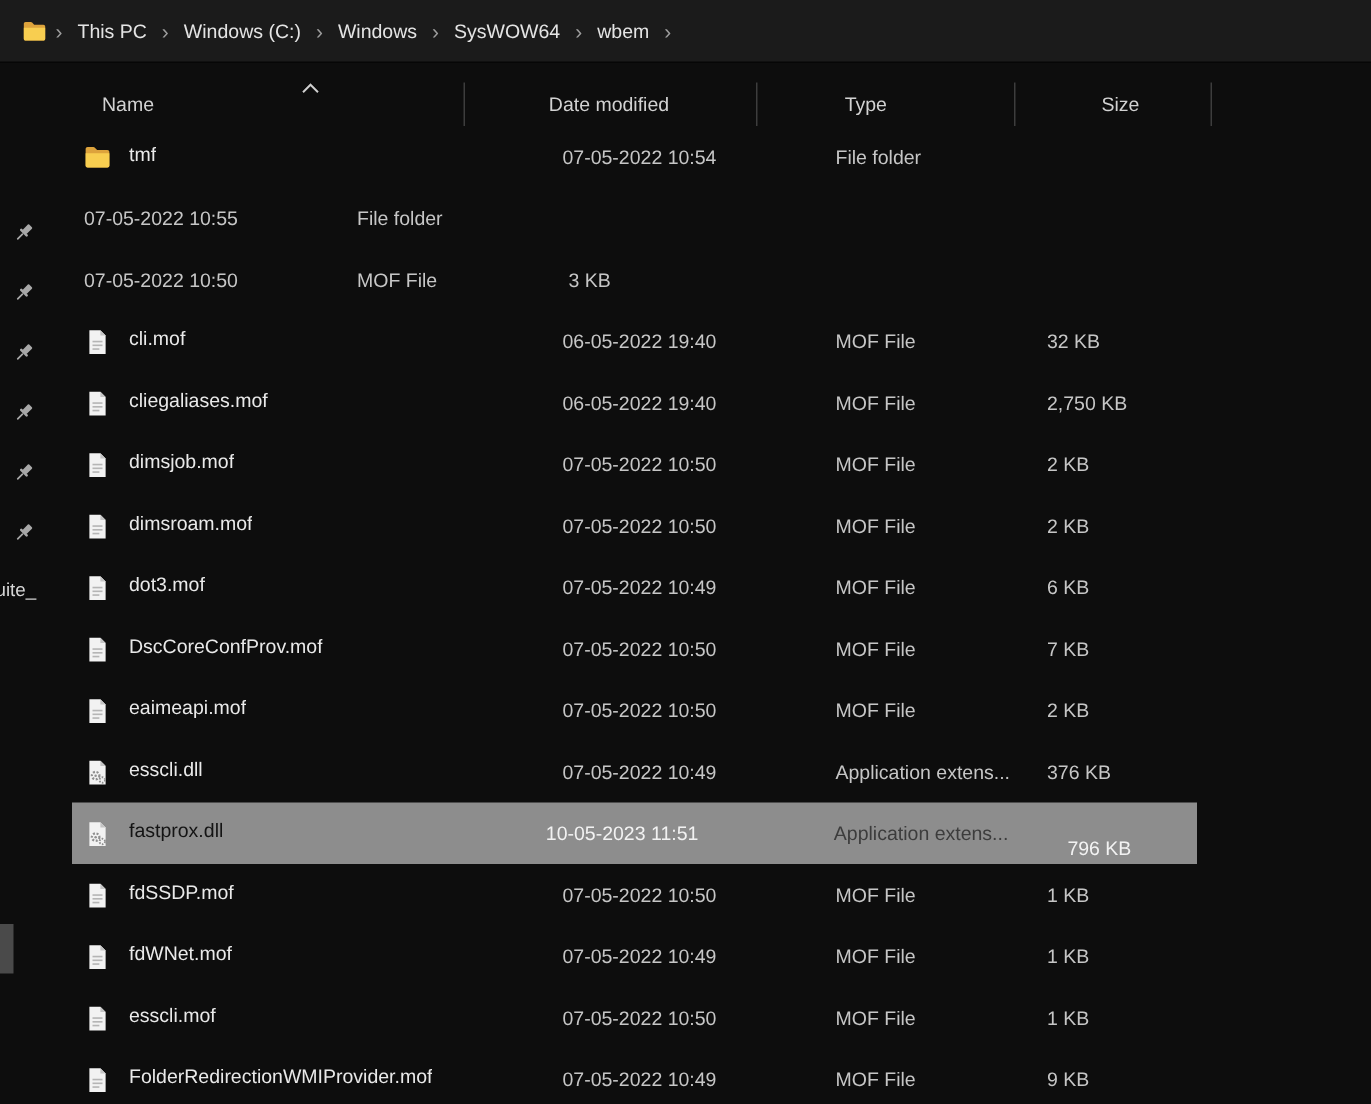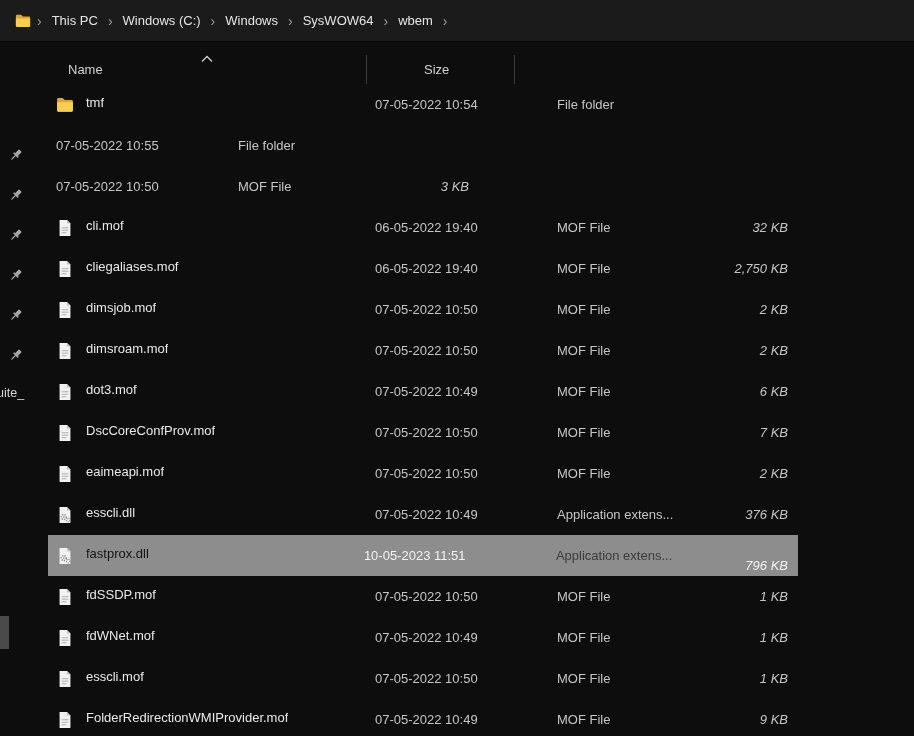--- a/index.html
+++ b/index.html
@@ -51,21 +51,21 @@
   .sort-caret svg{display:block;}
   
   .row{display:flex;align-items:center;height:41px;width:750px;font-size:13px;}
   .row.selected{background:var(--selection-bg);gap:36px;}
   .cell-name{width:319px;display:flex;align-items:flex-start;box-sizing:border-box;padding-left:7px;}
   .file-icon{width:20px;height:20px;flex:none;margin-right:11px;}
   .file-icon svg{display:block;width:20px;height:20px;}
   .file-name{color:var(--text-main);white-space:nowrap;overflow:hidden;}
   .cell-date{width:180px;color:var(--text-dim);box-sizing:border-box;padding-left:8px;white-space:nowrap;}
   .cell-type{width:151px;color:var(--text-dim);box-sizing:border-box;padding-left:10px;white-space:nowrap;overflow:hidden;}
-  .cell-size{width:100px;color:var(--text-dim);box-sizing:border-box;padding-right:10px;text-align:right;white-space:nowrap;font-style:italic;}
+  .cell-size{width:100px;color:var(--text-dim);box-sizing:border-box;padding-right:10px;white-space:nowrap;}
   .row.selected .file-name{color:#141414;}
   .row.selected .cell-date{color:#f2f2f2;}
   .row.selected .cell-type{color:#3c3c3c;}
   .row.selected .cell-size{color:#f2f2f2;margin-top:20px;}
 </style>
 </head>
 <body>
 
 <div class="breadcrumb-bar">
   <span class="bc-folder">
@@ -154,20 +154,26 @@
   <div class="file-area">
     <div class="header-row">
       <div class="hc hc-name">
         <span>Name</span>
         <span class="sort-caret">
           <svg viewBox="0 0 12 8" width="12" height="8">
               <path d="M1 6.5 6 1.5 11 6.5" fill="none" stroke="#cfcfcf" stroke-width="1.3"></path>
             </svg>
         </span>
       </div>
+      <div class="hc hc-date">
+        <span>Date modified</span>
+      </div>
+      <div class="hc hc-type">
+        <span>Type</span>
+      </div>
       <div class="hc hc-size">
         <span>Size</span>
       </div>
     </div>
     <div id="rows">
         <div class="row">
     <div class="cell-name">
       <span class="file-icon">
               <svg viewBox="0 0 24 24">
                 <path fill="#dda33c" d="M2.5 5.2c0-.9.7-1.6 1.6-1.6h4.6c.5 0 .9.2 1.2.5l1.8 1.9h8.2c.9 0 1.6.7 1.6 1.6v10.8c0 .9-.7 1.6-1.6 1.6H4.1c-.9 0-1.6-.7-1.6-1.6z"></path>

